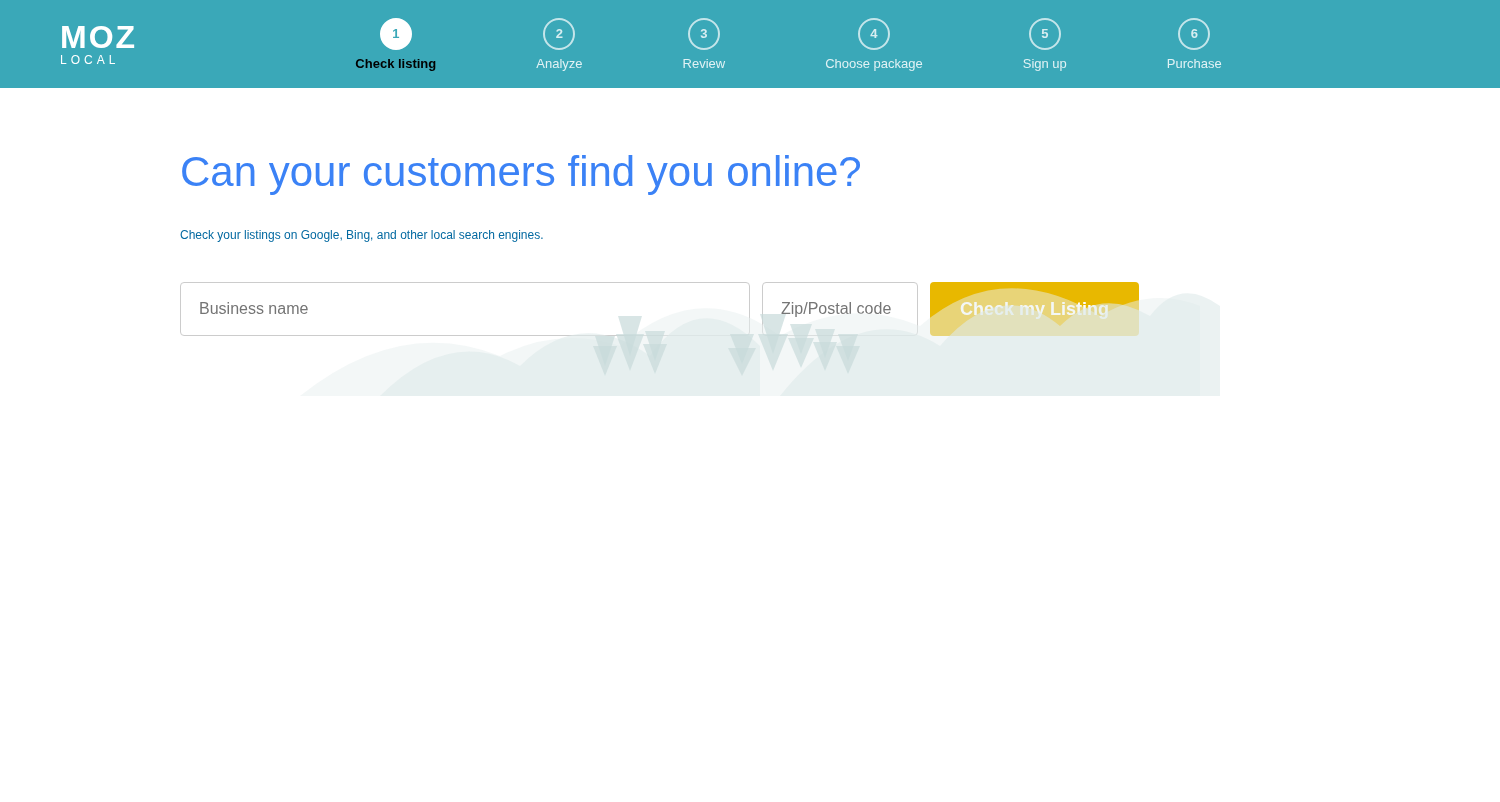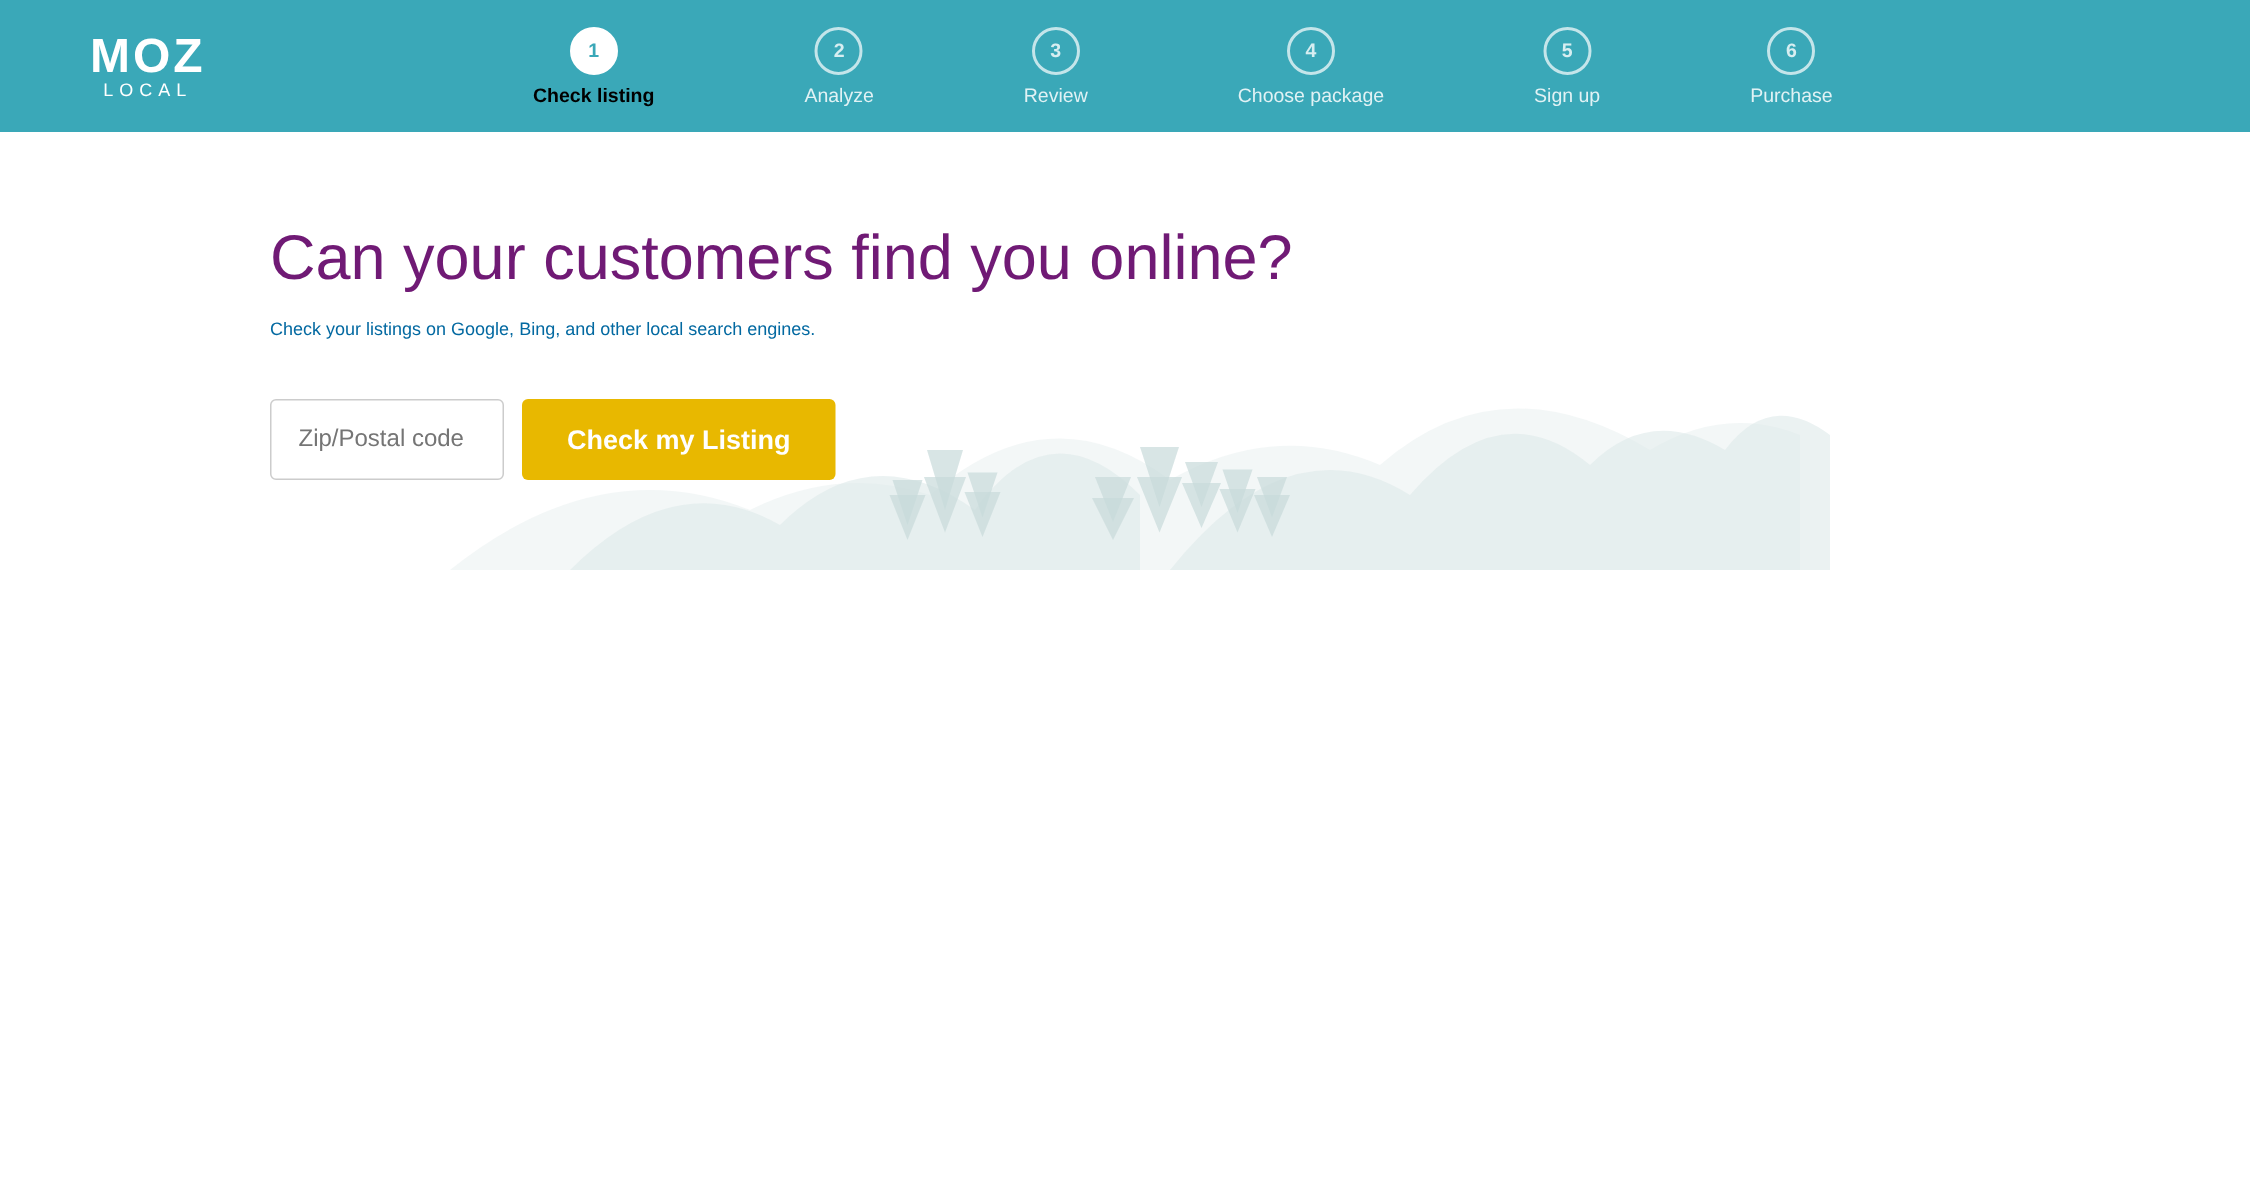--- a/index.html
+++ b/index.html
@@ -10,21 +10,20 @@
       background-color: #3aa8b8;
       height: 88px;
       display: flex;
       align-items: center;
       padding: 0 60px;
     }
 
     .logo {
       display: flex;
       flex-direction: column;
-      align-items: center;
     }
     .logo-moz {
       font-size: 32px;
       font-weight: 900;
       color: #fff;
       letter-spacing: 2px;
       line-height: 1;
     }
     .logo-local {
       font-size: 12px;
@@ -81,23 +80,23 @@
 
     
     .main {
       padding: 60px 180px;
       background: #fff;
       position: relative;
     }
 
     .headline {
       font-size: 42px;
-      color: #701a75;
+      color: #3b82f6;
       font-weight: 300;
-      margin-bottom: 16px;
+      margin-bottom: 32px;
     }
 
     .subheadline {
       font-size: 12px;
       color: #0369a1;
       margin-bottom: 40px;
     }
 
     .search-form {
       display: flex;
@@ -197,20 +196,21 @@
       <span class="step-label">Purchase</span>
     </div>
   </nav>
 </header>
 
 <main class="main">
   <h1 class="headline">Can your customers find you online?</h1>
   <p class="subheadline">Check your listings on Google, Bing, and other local search engines.</p>
 
   <div class="search-form">
+    <input class="input-business" type="text" placeholder="Business name" style="">
     <input class="input-zip" type="text" placeholder="Zip/Postal code" style="">
     <button class="btn-check">Check my Listing</button>
   </div>
 
   <div class="scene">
     <svg viewBox="0 0 1500 420" preserveAspectRatio="xMidYMax meet" xmlns="http://www.w3.org/2000/svg">
 
       <path d="M300 420 Q400 340 500 380 Q560 350 620 370 Q700 300 780 360 Q850 320 920 350 Q1000 280 1100 340 Q1150 310 1200 330 L1200 420 Z" fill="#e8f0f0" opacity="0.5"></path>
 
       <path d="M380 420 Q450 350 520 390 Q580 330 650 380 Q700 310 760 370 L760 420 Z" fill="#ddeaea" opacity="0.6"></path>

